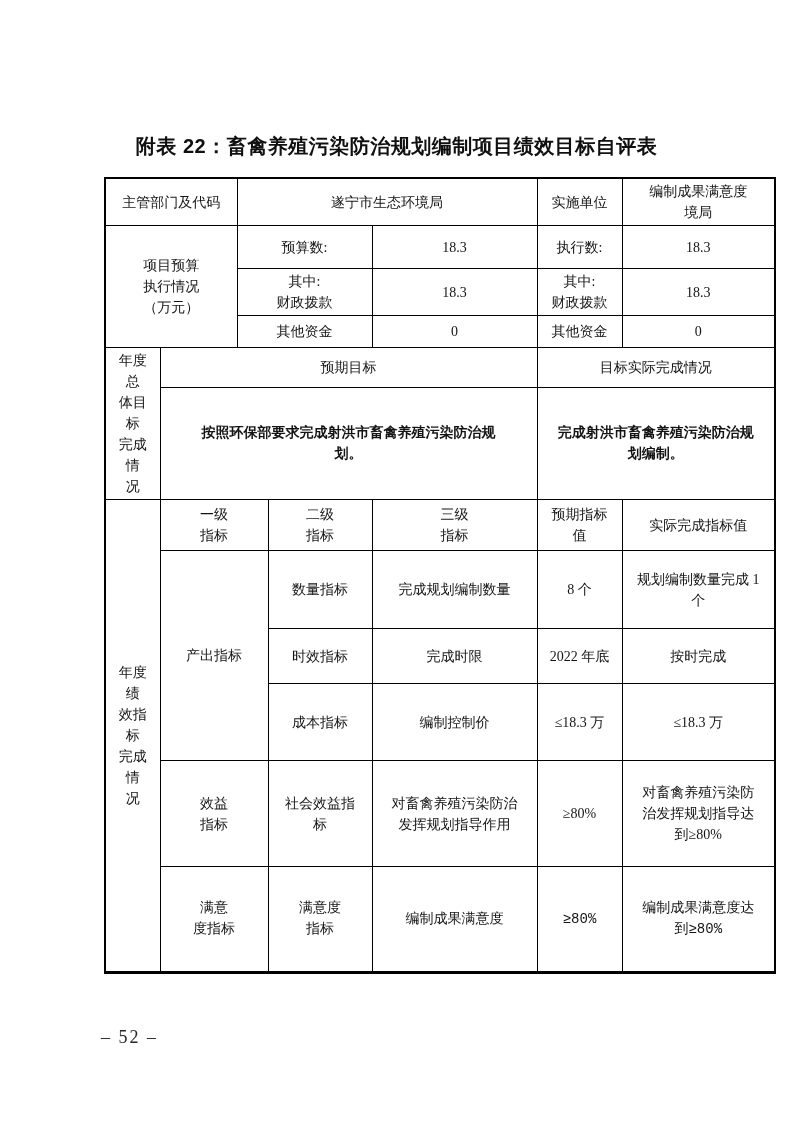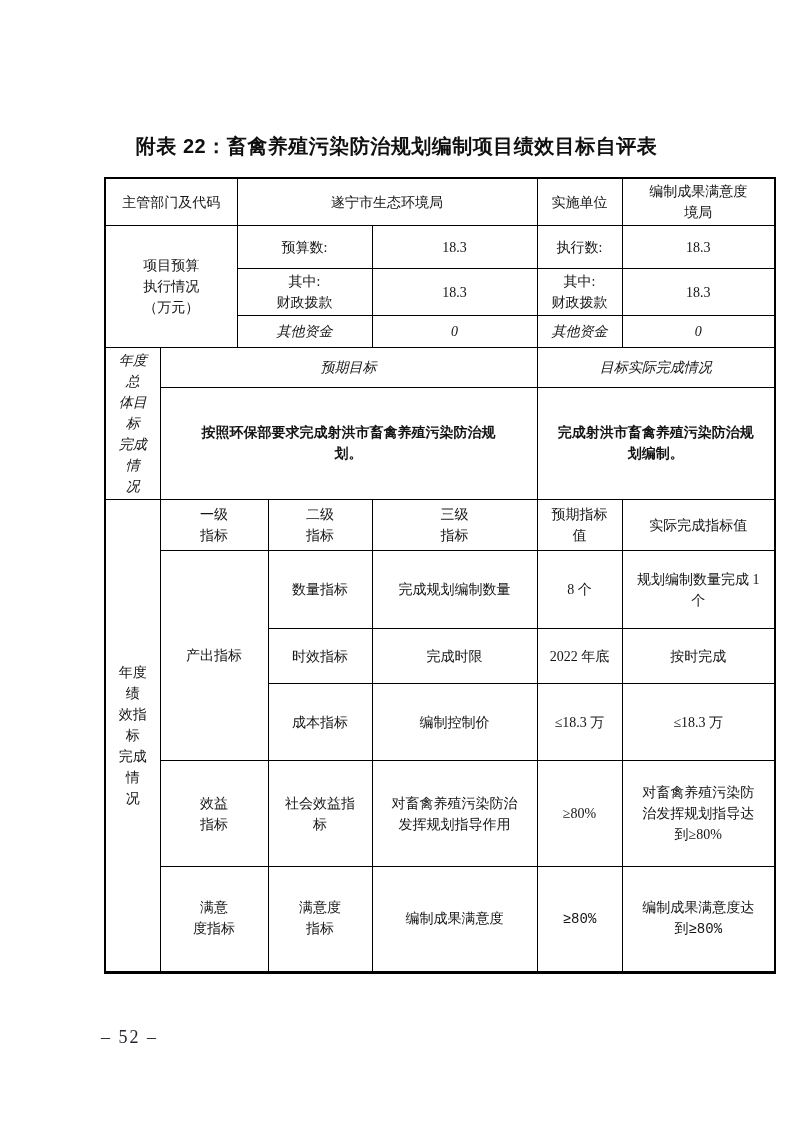--- a/index.html
+++ b/index.html
@@ -41,21 +41,21 @@
     vertical-align:middle;
     white-space:pre-line;
     word-break:break-all;
     overflow:hidden;
     color:#141414;
   }
   td.al{text-align:left;}
   td.top{vertical-align:top;text-align:left;padding-top:4px;font-weight:bold;}
   td.num{color:#283a8e;}
   tr.r1{height:41px;}  tr.r2{height:43px;}  tr.r3{height:43px;}
-  tr.r4{height:32px;font-style:italic;}  tr.r5{height:34px;font-style:italic;}  tr.r6{height:96px;}
+  tr.r4{height:32px;}  tr.r5{height:34px;}  tr.r6{height:96px;}
   tr.r7{height:51px;}  tr.r8{height:78px;}  tr.r9{height:55px;border-radius:31px;}
   tr.r10{height:77px;} tr.r11{height:106px;} tr.r12{height:106px;font-family:Liberation Mono, monospace;}
   .page-number{
     position:absolute;
     left:101px;top:1027px;
     font-size:18px;
     letter-spacing:2px;
     color:#26262e;
   }
 </style>

